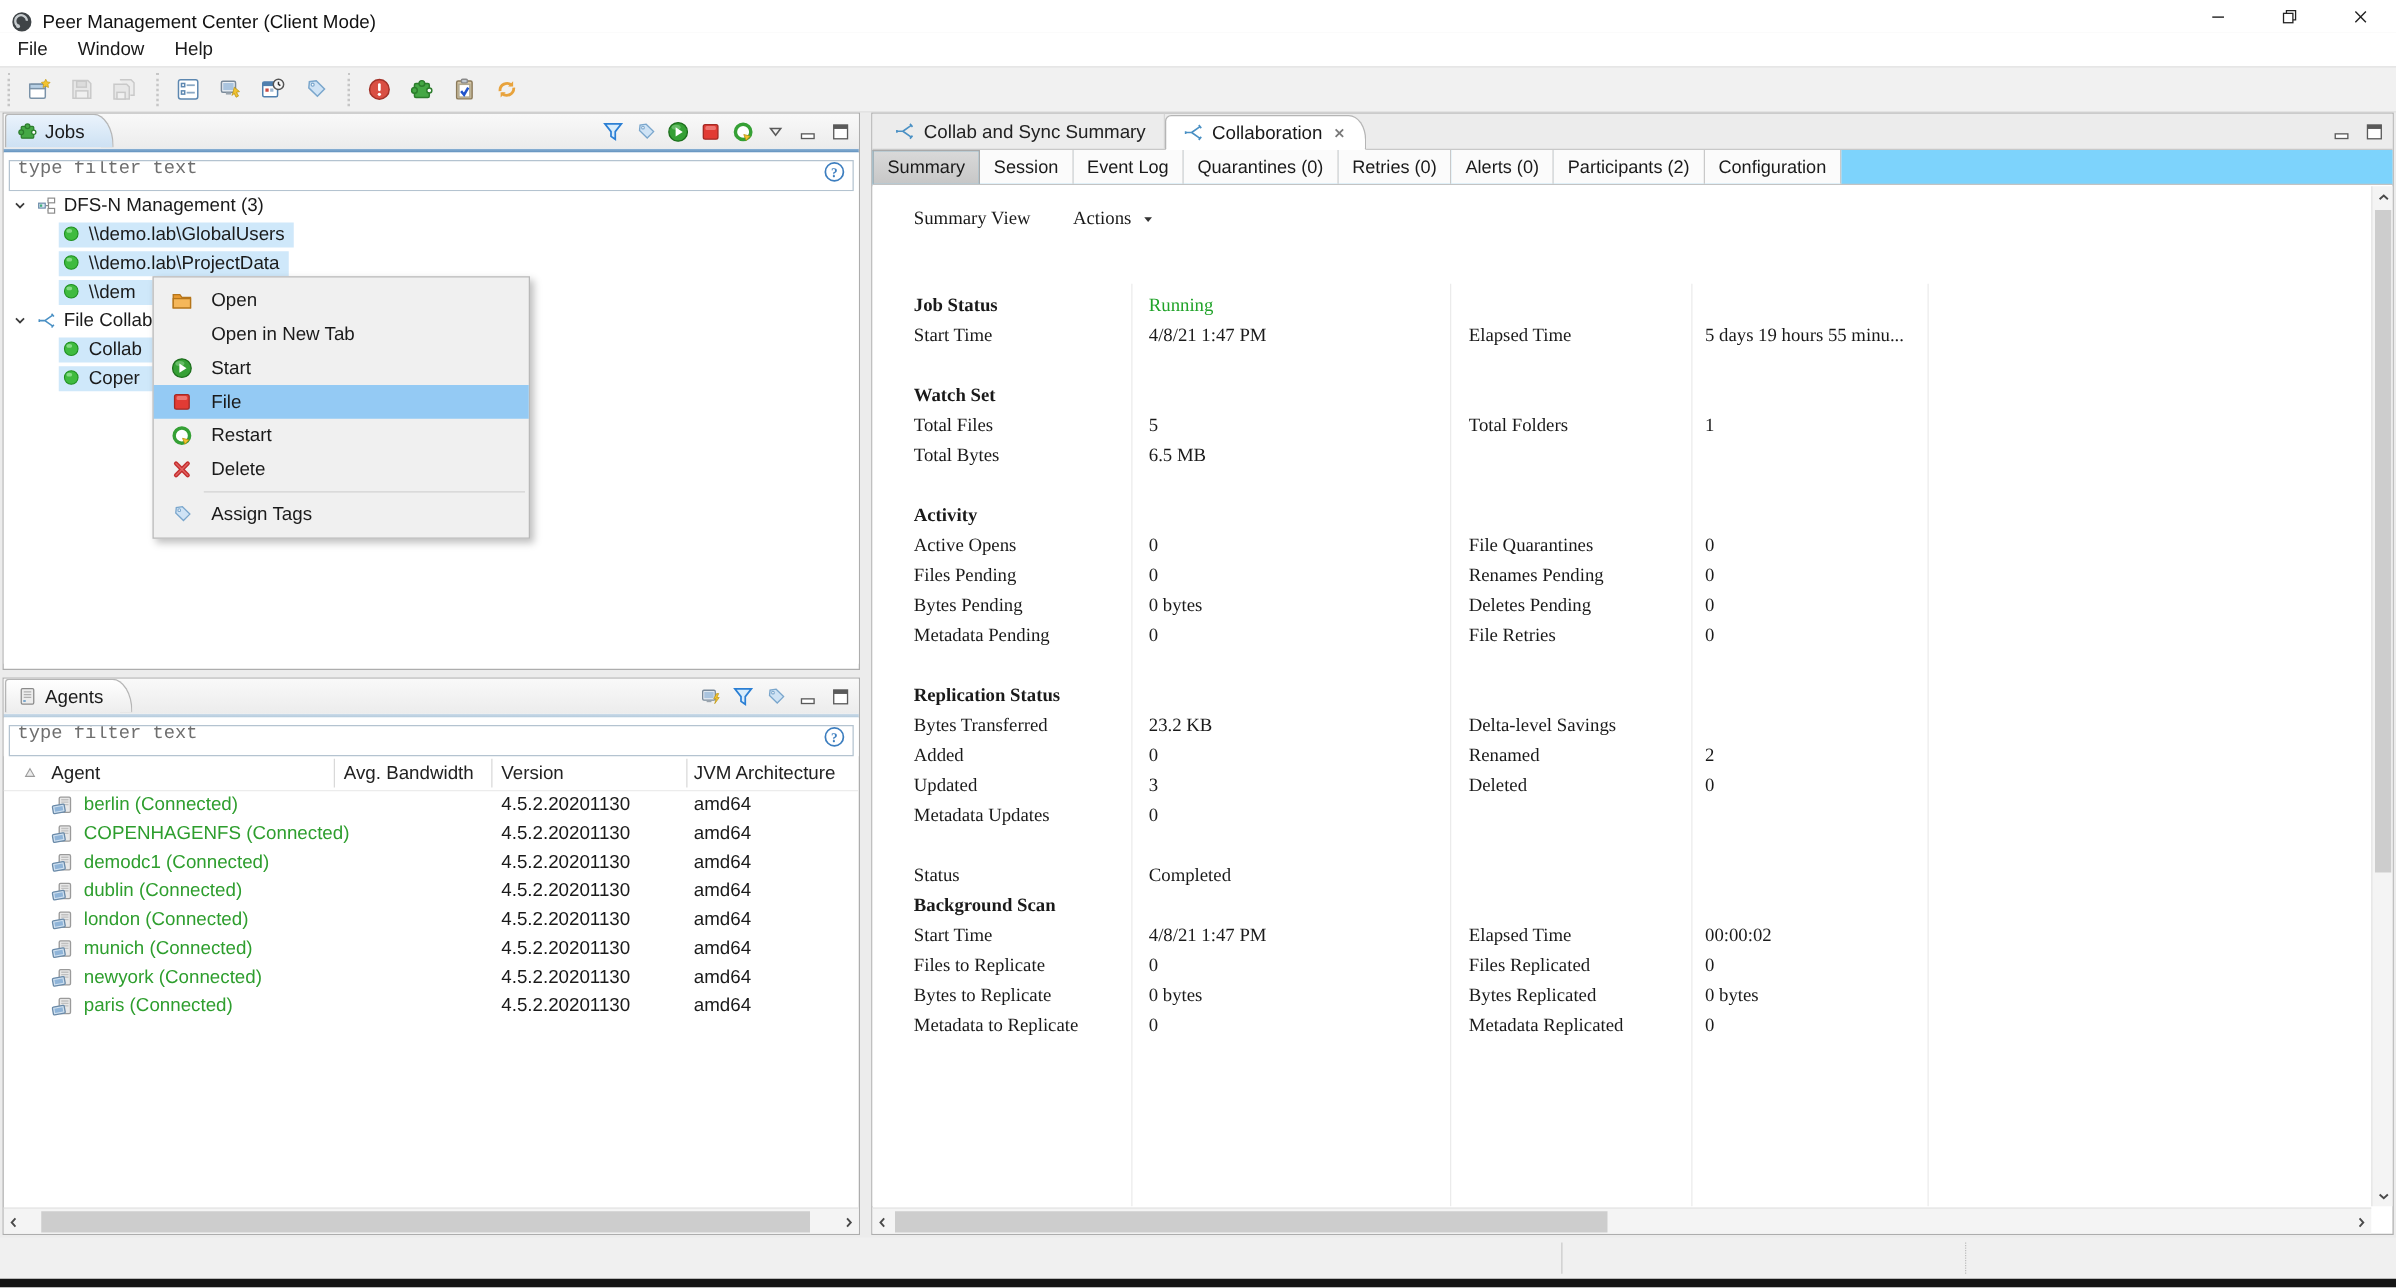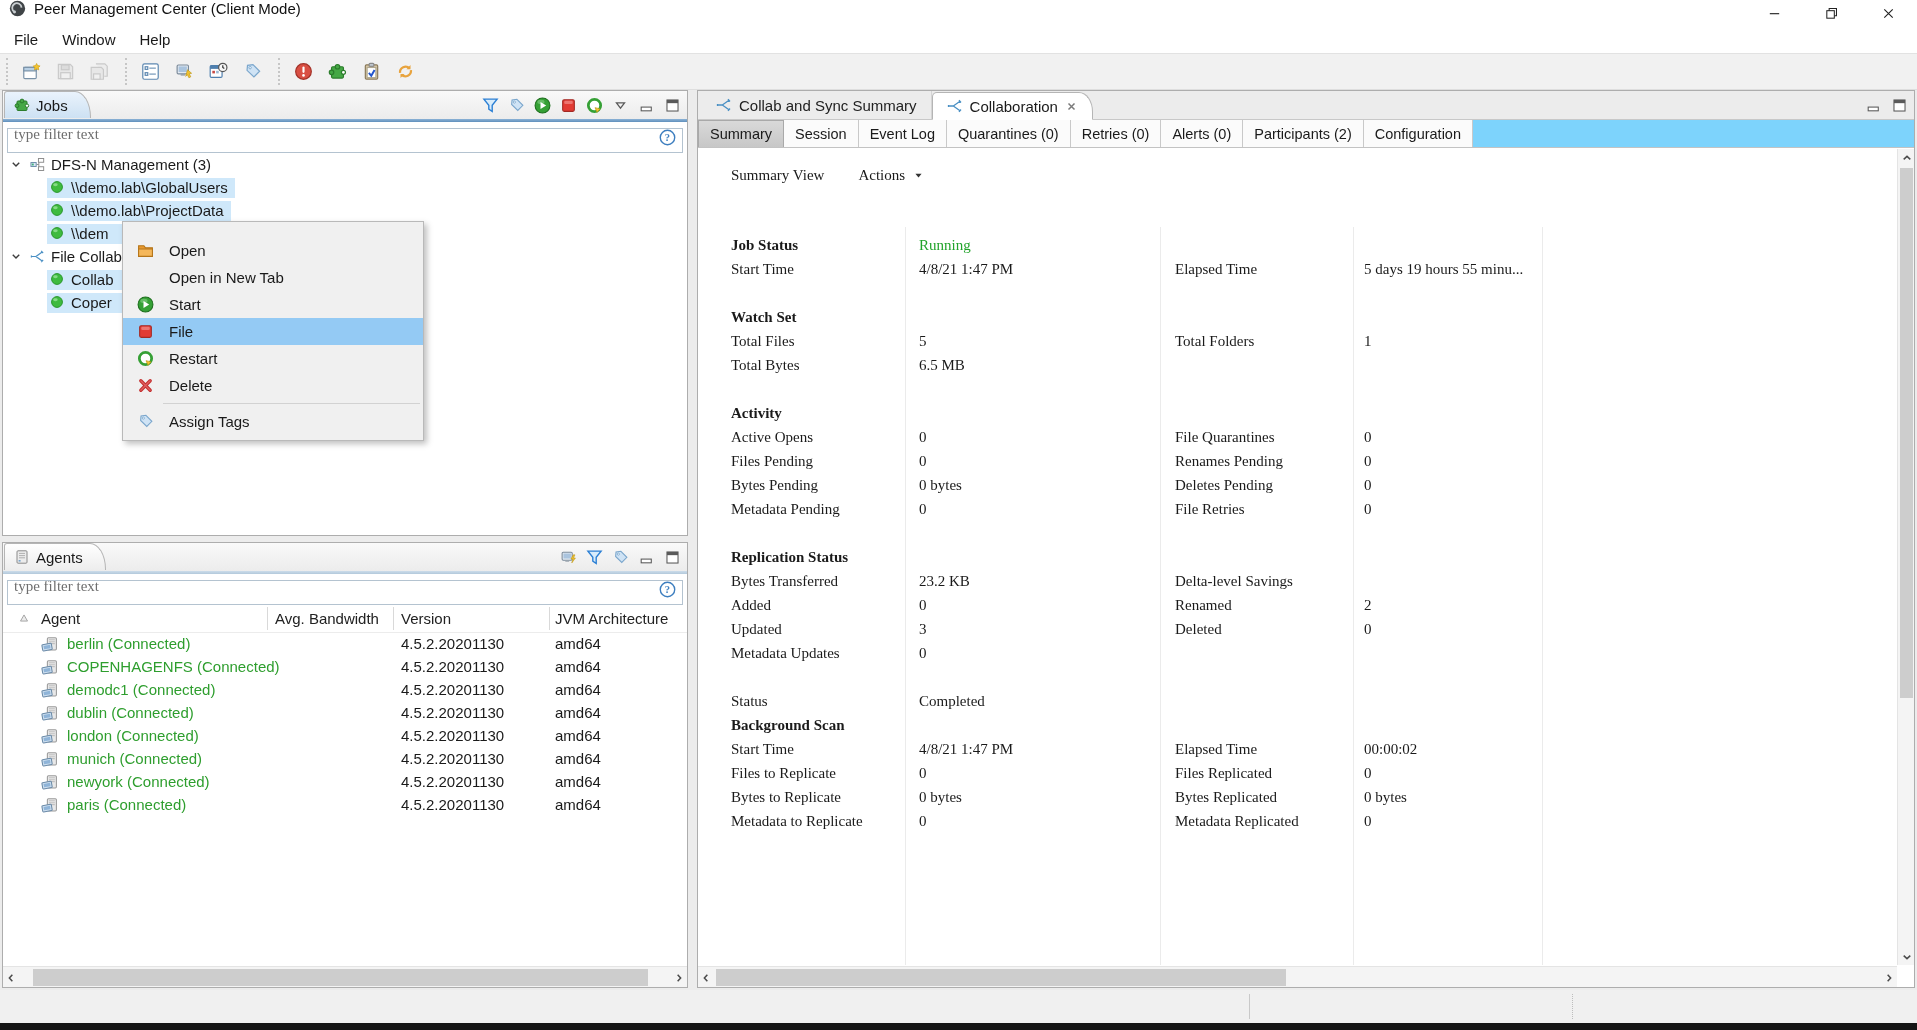--- a/index.html
+++ b/index.html
@@ -5,21 +5,21 @@
   * { box-sizing: border-box; margin: 0; padding: 0; }
   html,body { width:1917px; height:1030px; overflow:hidden; }
   body {
     position:relative; background:#ececec; color:#1a1a1a;
     font-family:"Liberation Sans","DejaVu Sans",sans-serif; font-size:15px;
   }
   .icon { display:inline-flex; align-items:center; justify-content:center; }
   .icon svg { display:block; }
 
   
-  .titlebar { position:absolute; left:0; top:0; width:1917px; height:26px; background:#fff; display:flex; align-items:flex-start; }
+  .titlebar { position:absolute; left:0; top:0; width:1917px; height:26px; background:#fff; display:flex; align-items:flex-end; }
   .titlebar .app-logo { width:17px; height:17px; margin-left:9px; }
   .titlebar .title { margin-left:8px; font-size:15px; color:#111; }
   .win-controls { position:absolute; right:0; top:0; height:26px; display:flex; }
   .win-btn { width:57px; height:26px; display:flex; align-items:center; justify-content:center; }
 
   
   .menubar { position:absolute; left:0; top:26px; width:1917px; height:27px; background:#fff; display:flex; align-items:center; }
   .mitem { padding:3px 12px; font-size:15px; }
   .mitem:first-child { margin-left:2px; }
 
@@ -36,38 +36,38 @@
   .vtabbar { position:relative; height:28px; background:linear-gradient(#f9f9f9,#ececec); display:flex; align-items:flex-start; }
   .vtab { height:27px; display:flex; align-items:center; gap:6px; padding:0 22px 0 9px; font-size:15px;
           border:1px solid #b5b5b5; border-bottom:none; border-radius:3px 16px 0 0 / 3px 26px 0 0; margin-left:1px; }
   .vtab.blue { background:linear-gradient(#eaf3fc,#cde1f3); }
   .vtab.white { background:linear-gradient(#ffffff,#ededed); }
   .vtab .icon svg { width:16px; height:16px; }
   .vtools { position:absolute; right:6px; top:0; height:28px; display:flex; align-items:center; gap:9px; }
   .vtools .icon svg { width:17px; height:17px; }
   .focusline { height:3px; }
   .filterrow { position:relative; height:31px; padding:3px 4px; background:#fff; }
-  .filterbox { width:100%; height:25px; border:1px solid #b4c3d0; background:#fff; padding:0 26px 12px 6px; font-size:15px; color:#404040; font-family:Liberation Serif, serif; }
+  .filterbox { width:100%; height:25px; border:1px solid #b4c3d0; background:#fff; padding:0 26px 12px 6px; font-size:15px; color:#404040; font-family:Liberation Mono, monospace; }
   .filterbox::placeholder { color:#6e6e6e; opacity:1; }
   .filterhelp { position:absolute; right:11px; top:7px; width:17px; height:17px; }
   .filterhelp svg { width:17px; height:17px; }
 
   
   .tree { position:relative; background:#fff; }
   .trow { position:relative; height:23px; display:flex; align-items:center; }
   .trow .chev { position:absolute; left:6px; width:14px; }
   .trow .gicon { position:absolute; left:26px; width:17px; }
   .trow .gicon svg, .trow .chev svg { width:15px; height:15px; }
   .trow .glabel { position:absolute; left:48px; white-space:nowrap; }
   .selbox { position:absolute; left:44px; display:inline-flex; align-items:center; gap:7px; padding:1px 7px 2px 3px; white-space:nowrap; }
   .selbox.sel { background:var(--sel-blue); }
   .selbox .icon svg { width:14px; height:14px; }
 
   
-  .ctxmenu { position:absolute; left:122px; top:221px; width:302px; background:#f0f0f0; border:1px solid #b9b9b9; box-shadow:3px 3px 6px rgba(0,0,0,.25); padding-top:15px; padding-bottom:5px; z-index:60; }
+  .ctxmenu { position:absolute; left:122px; top:221px; width:302px; background:#f0f0f0; border:1px solid #b9b9b9; box-shadow:3px 3px 6px rgba(0,0,0,.25); padding-top:5px; padding-bottom:5px; z-index:60; }
   .mrow { height:27px; display:flex; align-items:center; }
   .mrow .icon { width:22px; margin-left:11px; }
   .mrow .icon svg { width:17px; height:17px; }
   .mrow .mlabel { margin-left:13px; font-size:15px; }
   .mrow.hl { background:var(--menu-hl); }
   .msep { height:1px; background:#d2d2d2; margin:4px 3px 4px 40px; }
 
   
   .agt-header { position:relative; height:28px; border-bottom:1px solid #ececec; }
   .agt-header .hcell { position:absolute; top:5px; font-size:15px; color:#222; white-space:nowrap; }

